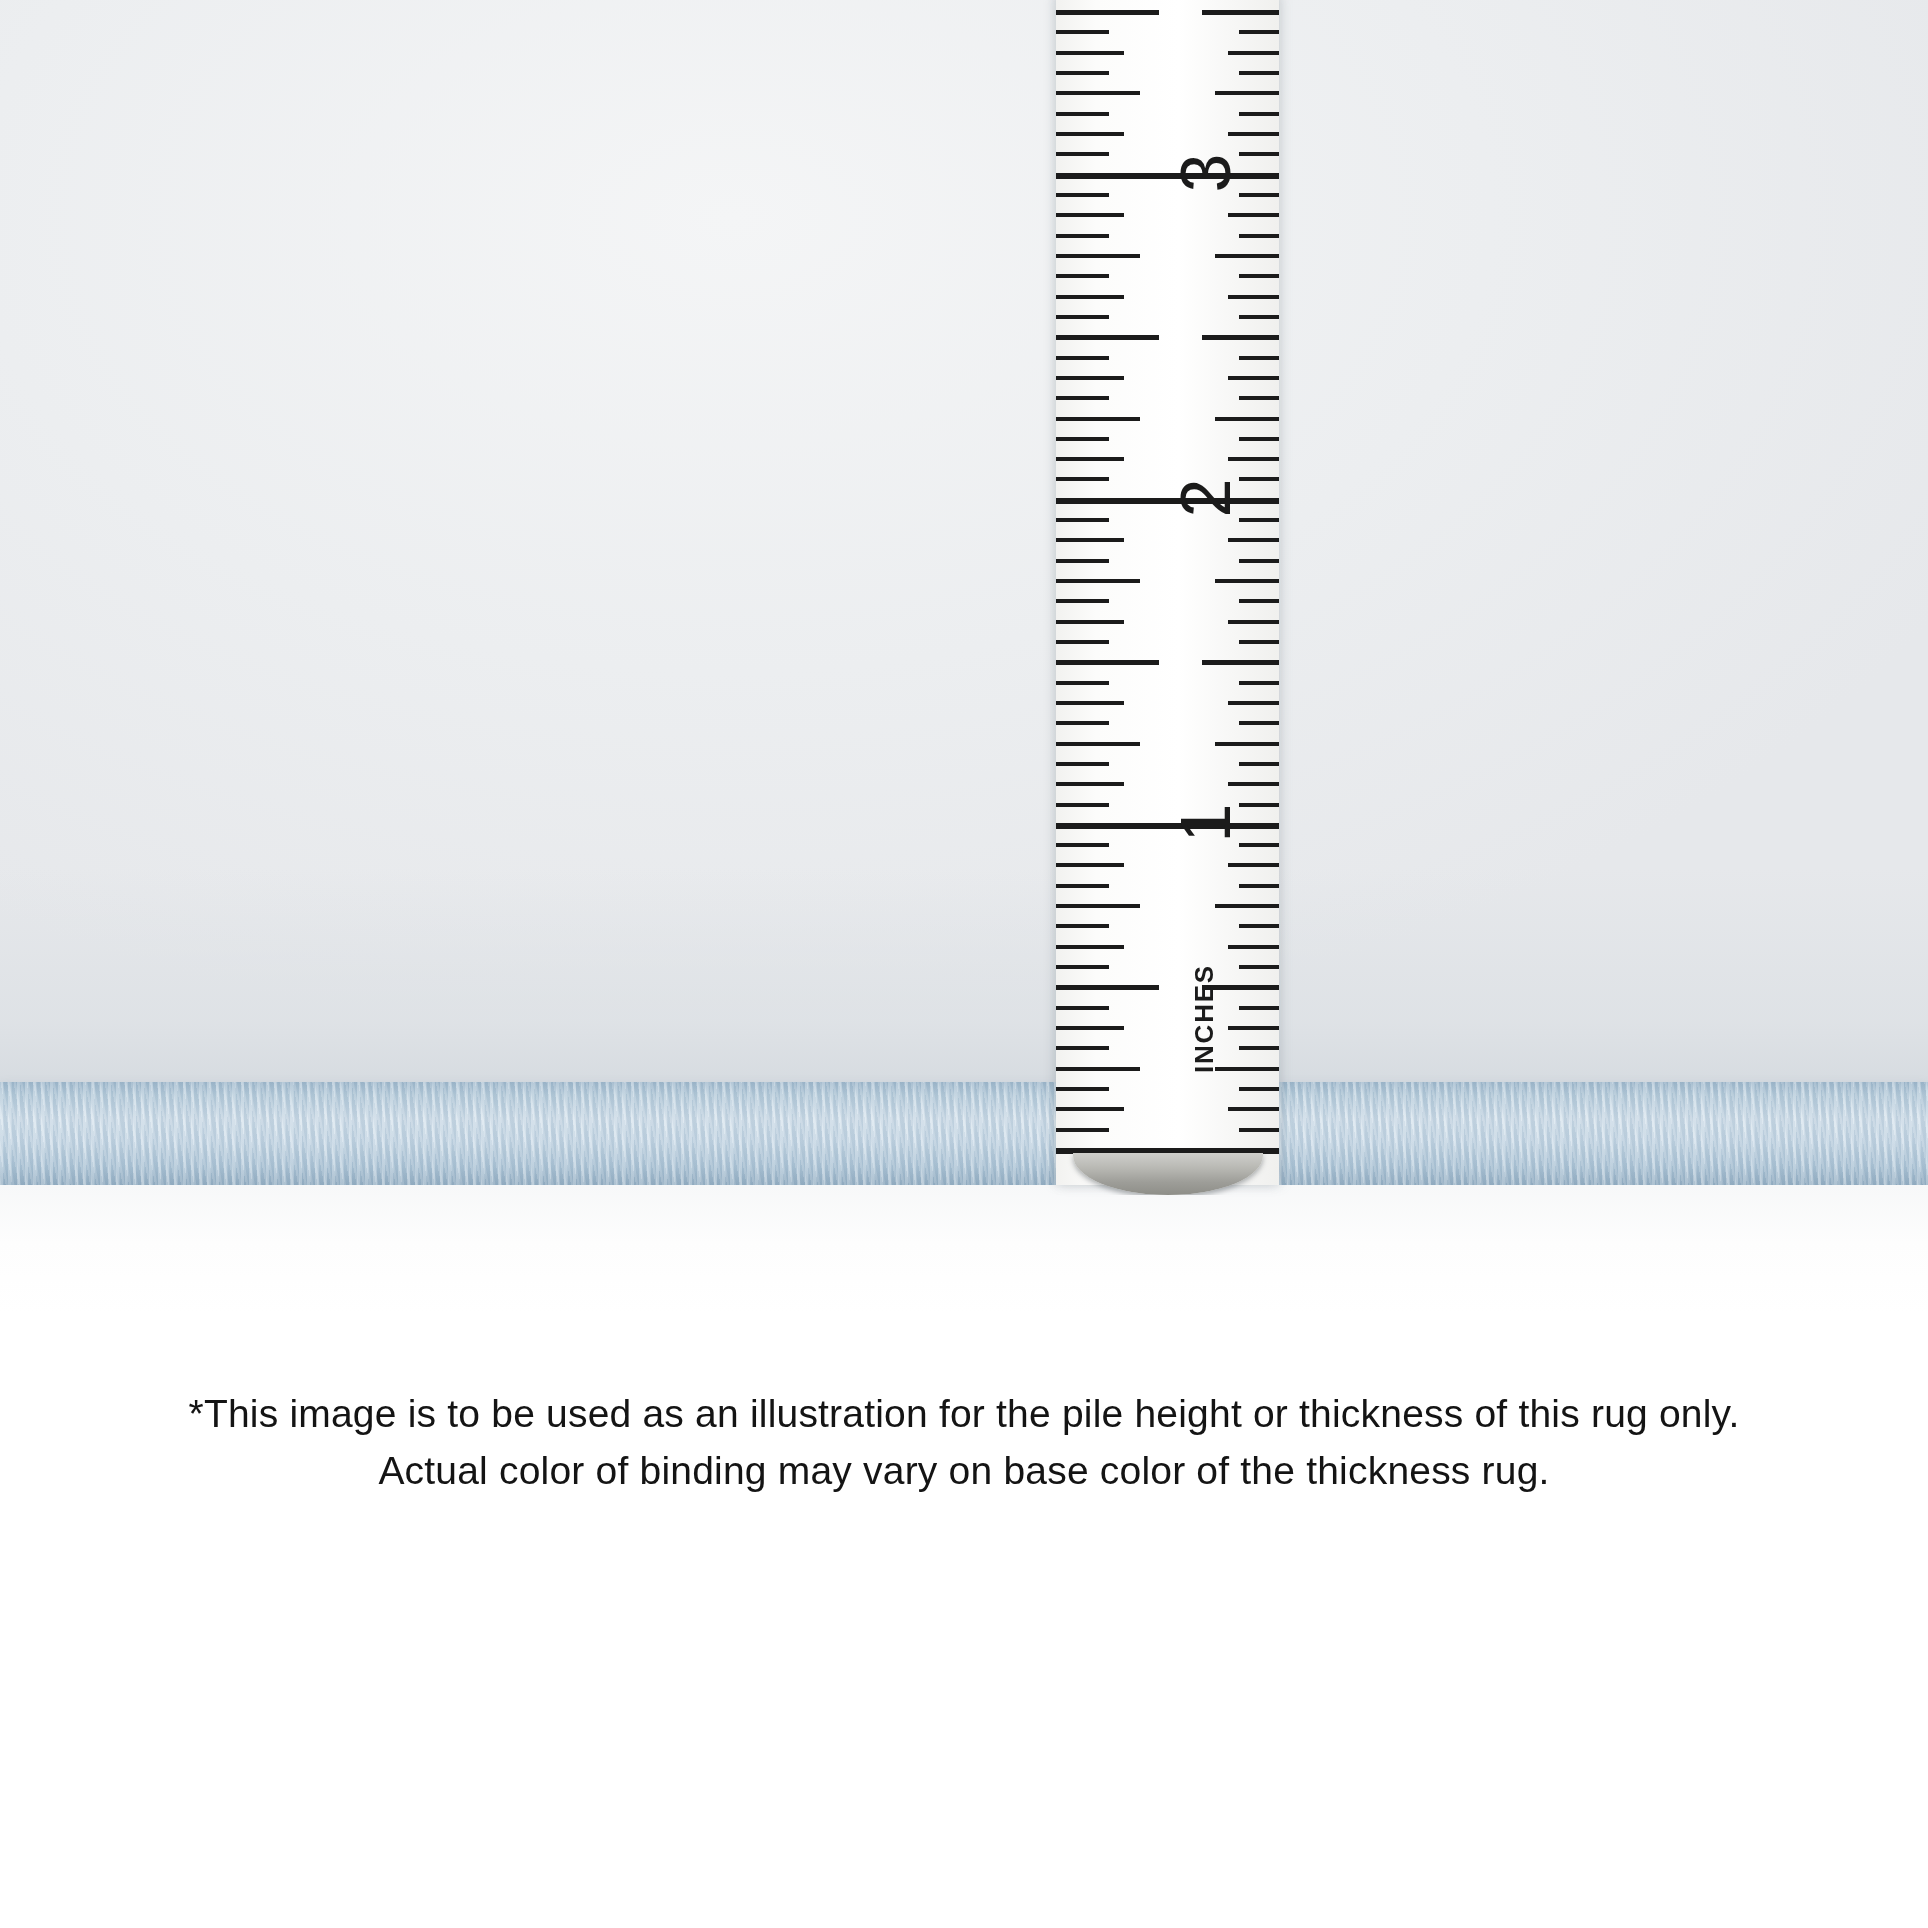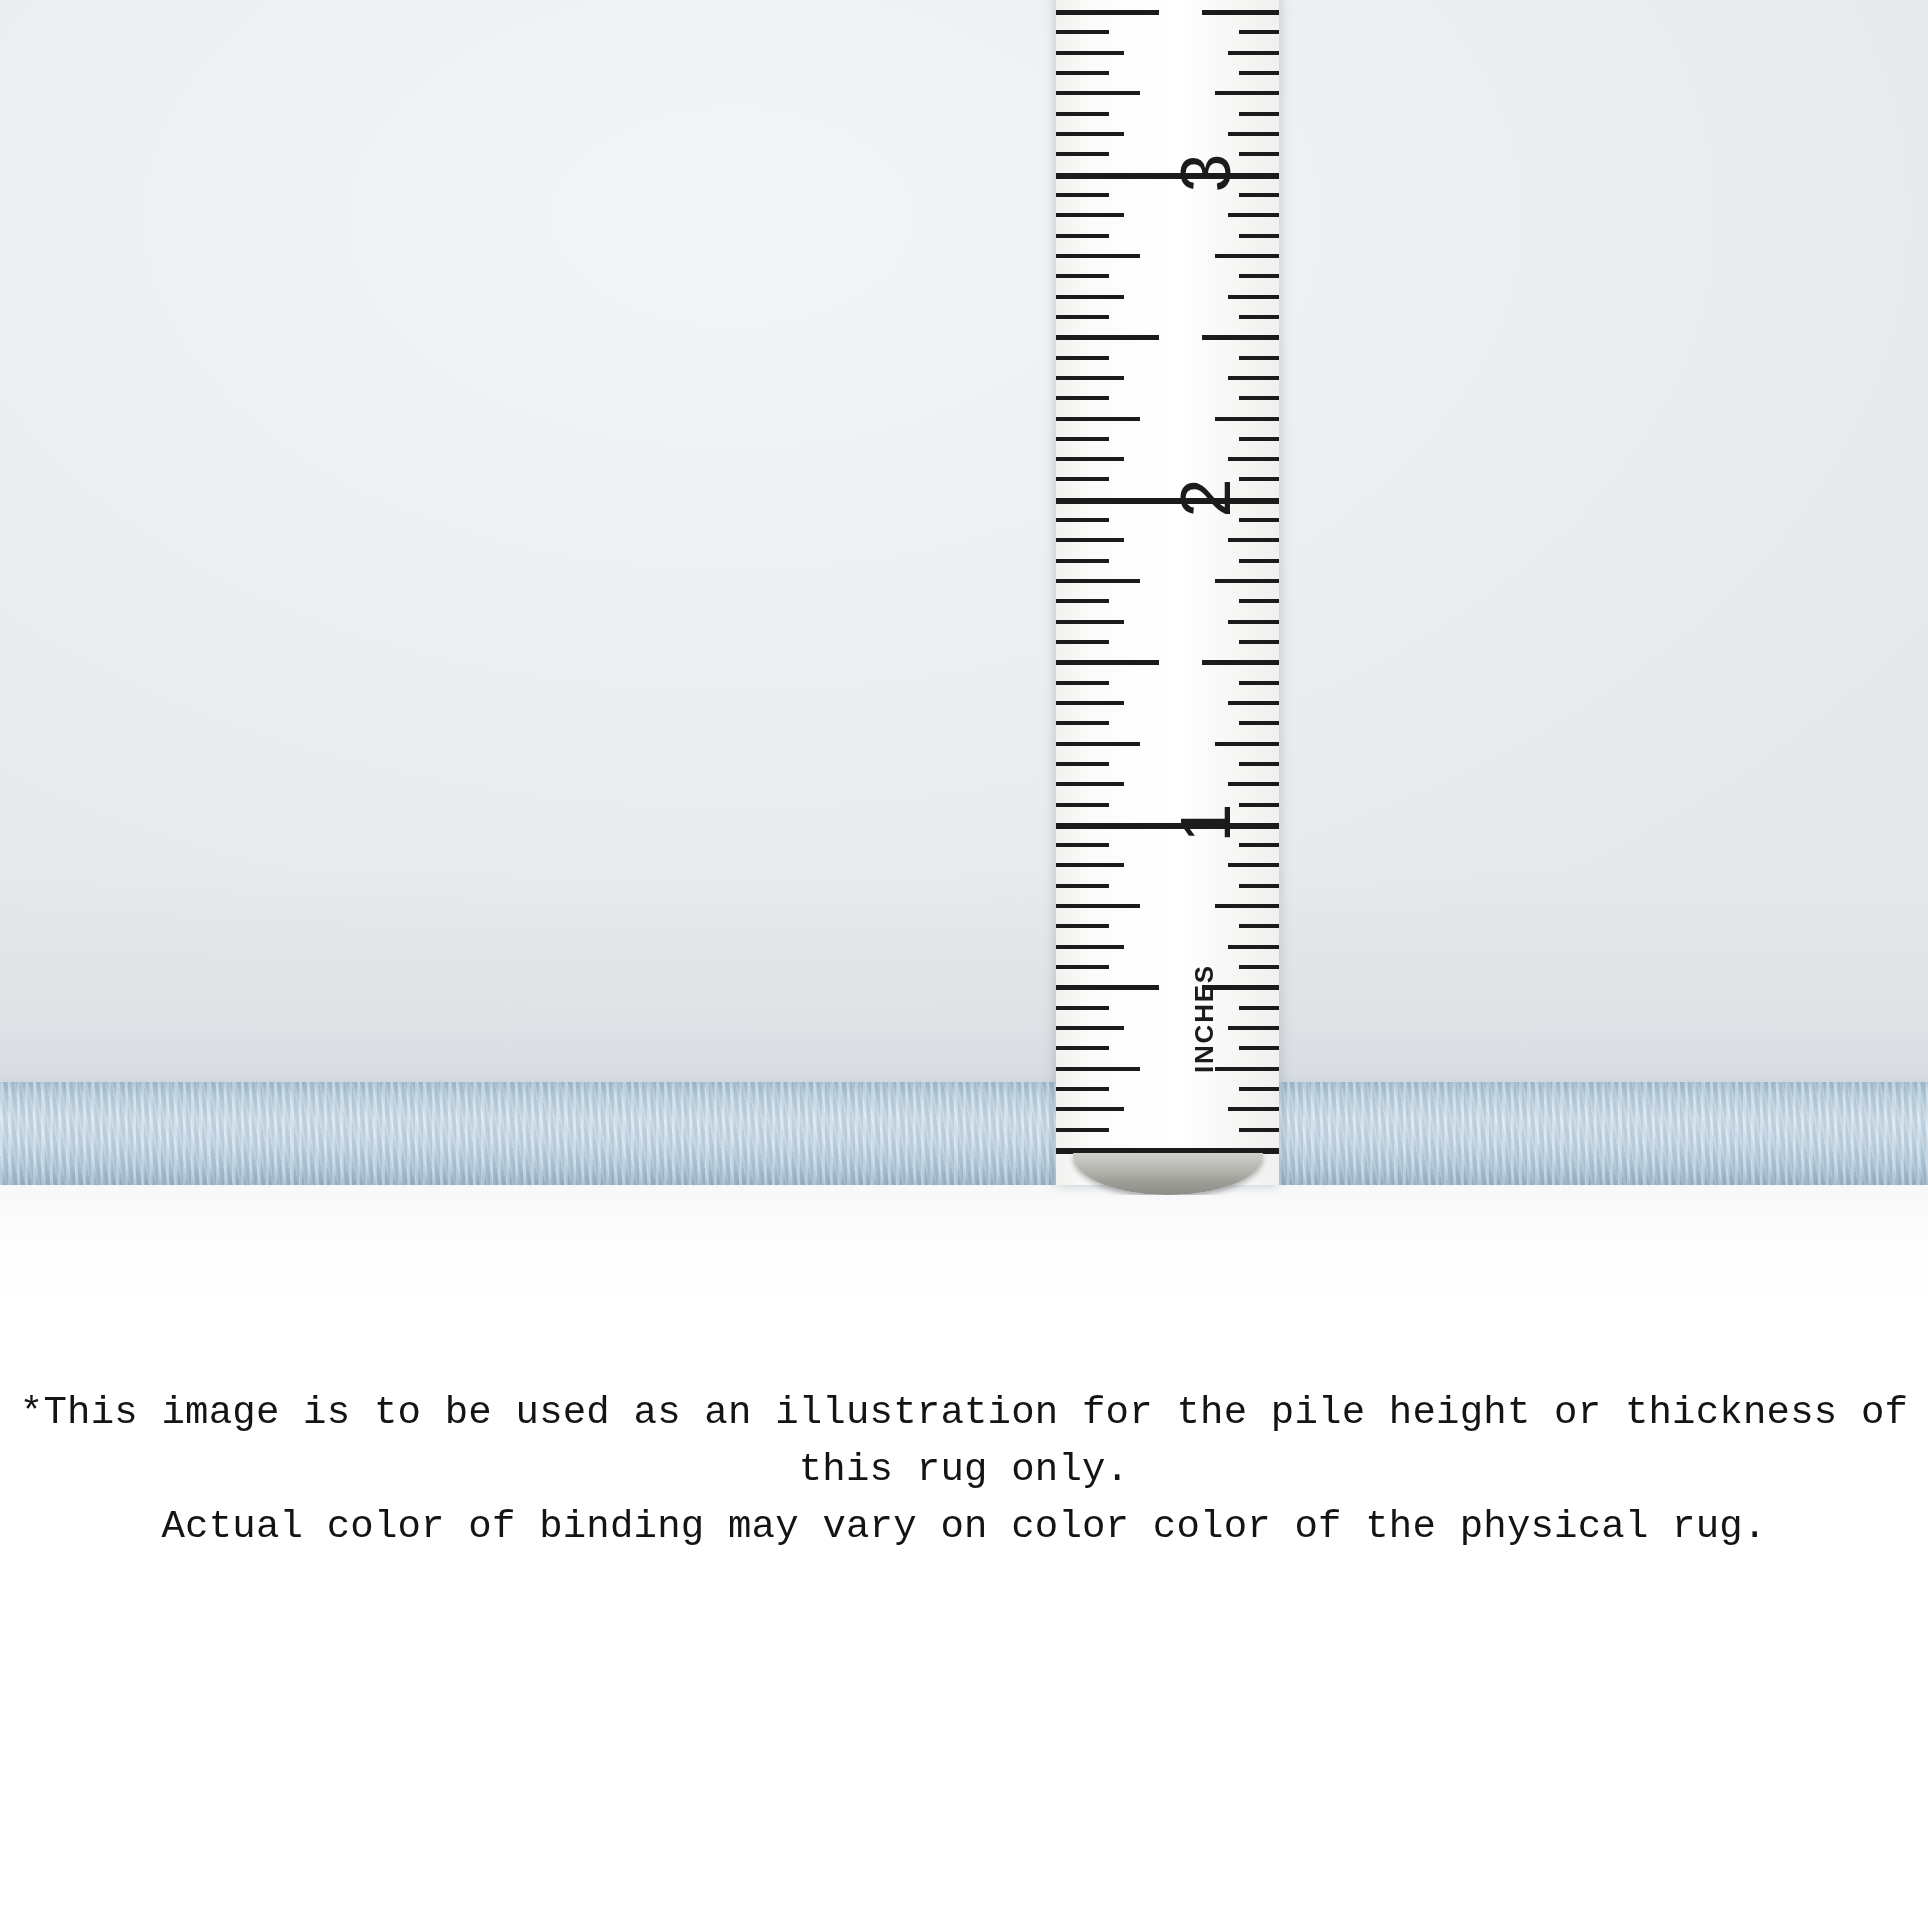--- a/index.html
+++ b/index.html
@@ -184,21 +184,21 @@
   }
 
   
   .caption {
     position: absolute;
     left: 0;
     top: 1385px;
     width: 1928px;
     text-align: center;
     color: #141414;
-    font-family: Liberation Mono, monospace;
+    font-family: Liberation Sans, sans-serif;
     font-size: 39px;
     line-height: 57px;
     letter-spacing: 0.2px;
   }
   .caption .line { display: block; }
 </style>
 </head>
 <body>
 
 <div class="scene">
@@ -330,15 +330,15 @@
       <div class="ruler-unit" style="top: 1008px; left: 75px; width: 147px; text-align: center;">INCHES</div>
     </div>
   <div class="ruler-tip">
     <div class="metal"></div>
   </div>
 
 </div>
 
 <div class="caption">
   <span class="line">*This image is to be used as an illustration for the pile height or thickness of this rug only.</span>
-  <span class="line">Actual color of binding may vary on color color of the physical rug.</span>
+  <span class="line">Actual color of binding may vary on base color of the thickness rug.</span>
 </div>
 
 
 </body></html>

